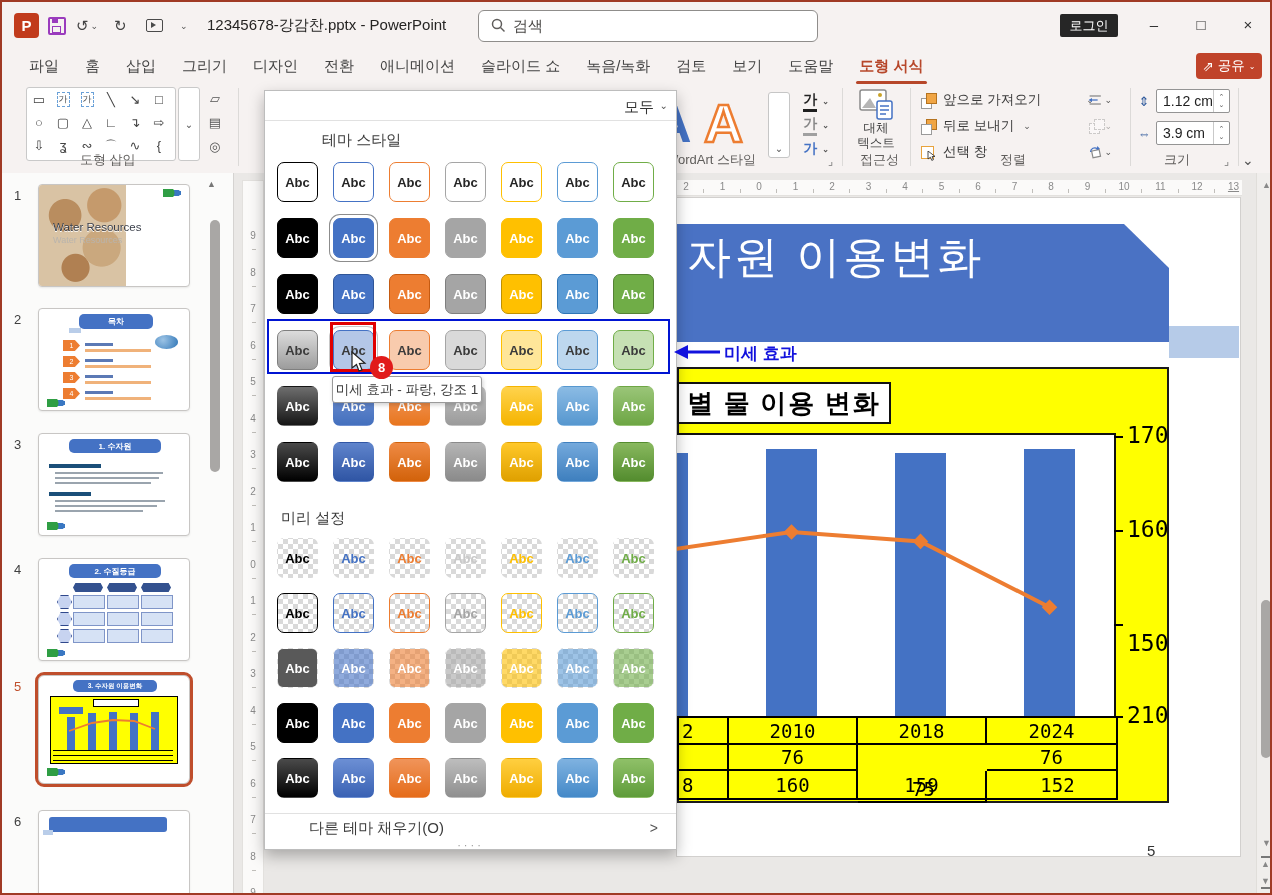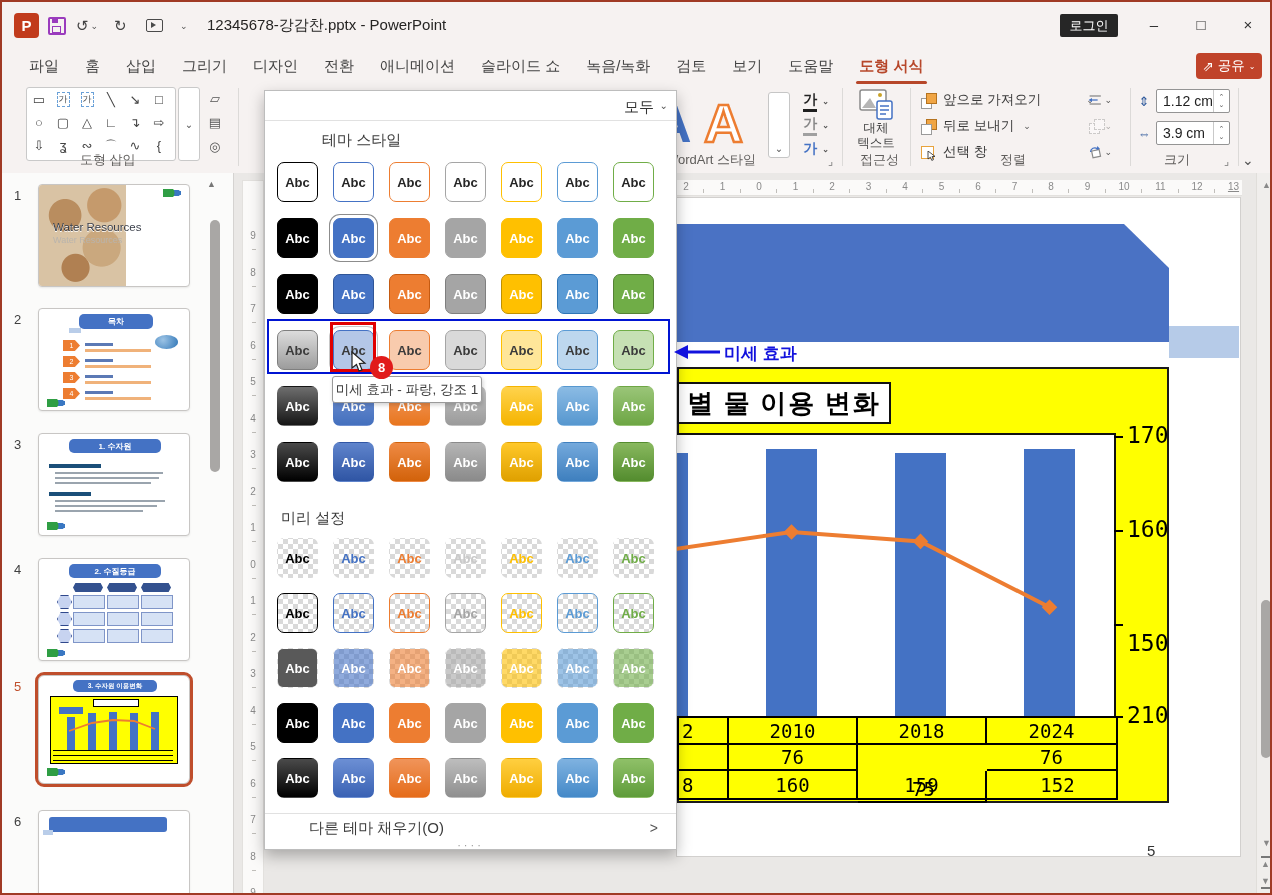--- a/index.html
+++ b/index.html
@@ -156,20 +156,27 @@
     <div class="qatbtn" style="left:112px;">
         <span>↻</span>
       </div>
     <div class="qatbtn" style="left:144px;">
         <span class="present-ic"></span>
       </div>
     <div class="qatbtn" style="left:176px;">
         <span class="chev">⌄</span>
       </div>
     <div class="doc-title">12345678-강감찬.pptx - PowerPoint</div>
+    <div class="searchbox">
+      <svg class="abs" style="left:12px;top:7px;" width="15" height="15" viewBox="0 0 15 15">
+        <circle cx="6" cy="6" r="4.5" fill="none" stroke="#5f5d5b" stroke-width="1.5"></circle>
+        <line x1="9.5" y1="9.5" x2="13.5" y2="13.5" stroke="#5f5d5b" stroke-width="1.5"></line>
+      </svg>
+      <span style="margin-left:34px;">검색</span>
+    </div>
     <div class="login">로그인</div>
     <div class="winbtn" style="left:1130px;">–</div>
     <div class="winbtn" style="left:1177px;">□</div>
     <div class="winbtn" style="left:1224px;">×</div>
   </div>
 
   <div class="tabrow" id="tabs">
       <span class="tab">파일</span>
       <span class="tab">홈</span>
       <span class="tab">삽입</span>
@@ -491,20 +498,21 @@
       <div class="rtick" style="left: 9px; top: 615.5px; width: 4px; height: 1px;"></div>
       <div class="rnum" style="left: 0px; top: 633px; width: 20px; text-align: center;">7</div>
       <div class="rtick" style="left: 9px; top: 652px; width: 4px; height: 1px;"></div>
       <div class="rnum" style="left: 0px; top: 669.5px; width: 20px; text-align: center;">8</div>
       <div class="rtick" style="left: 9px; top: 688.5px; width: 4px; height: 1px;"></div>
       <div class="rnum" style="left: 0px; top: 706px; width: 20px; text-align: center;">9</div>
     </div>
 
   <div class="canvas">
     <div class="banner"></div>
+    <div class="banner-title">자원 이용변화</div>
     <div class="accent"></div>
 
     <div class="yellowblock">
       <div class="ctitlebox">별 물 이용 변화</div>
       <div id="plot">
           <div class="bar" style="left: -40px; top: 17.6875px; width: 51px; height: 265.312px; background: rgb(68, 114, 196);"></div>
           <div class="bar" style="left: 89px; top: 14.15px; width: 51px; height: 268.85px; background: rgb(68, 114, 196);"></div>
           <div class="bar" style="left: 218px; top: 17.6875px; width: 51px; height: 265.312px; background: rgb(68, 114, 196);"></div>
           <div class="bar" style="left: 347px; top: 14.15px; width: 51px; height: 268.85px; background: rgb(68, 114, 196);"></div>
           <svg width="437" height="283" style="position: absolute; left: 0px; top: 0px;">

